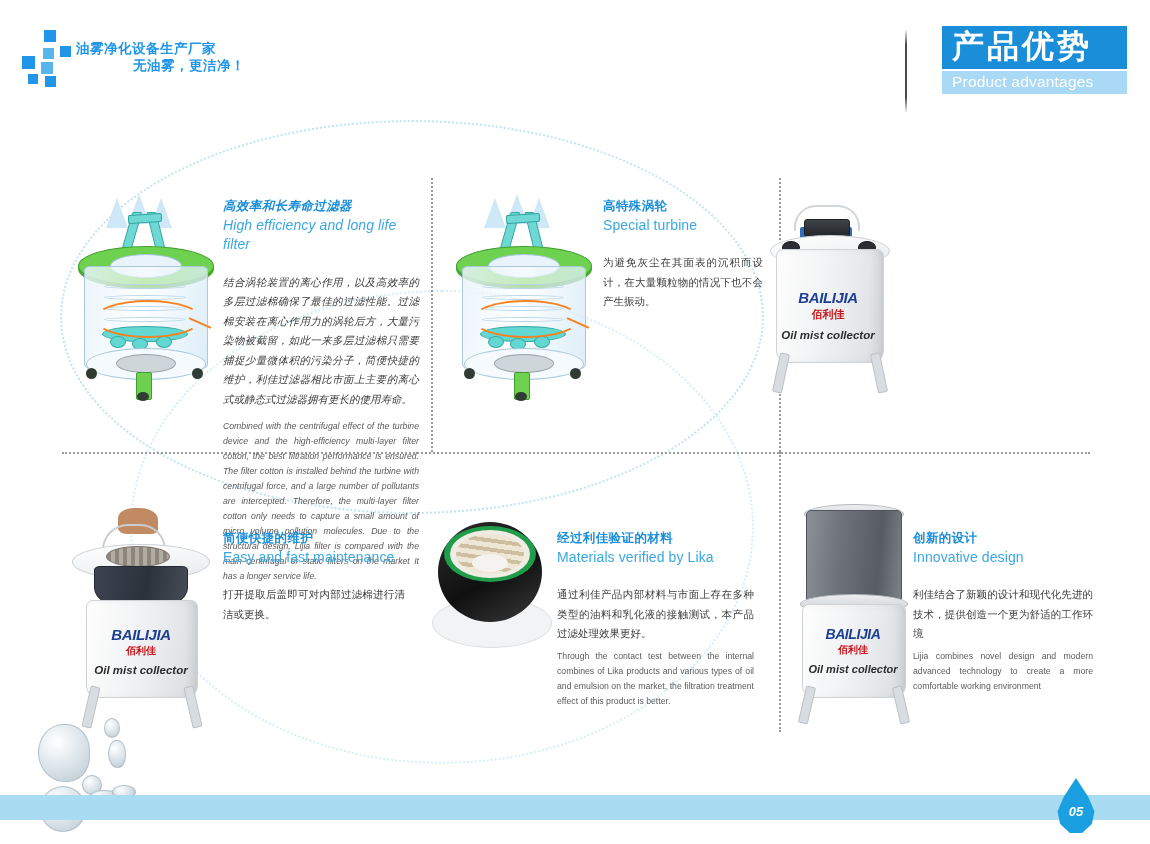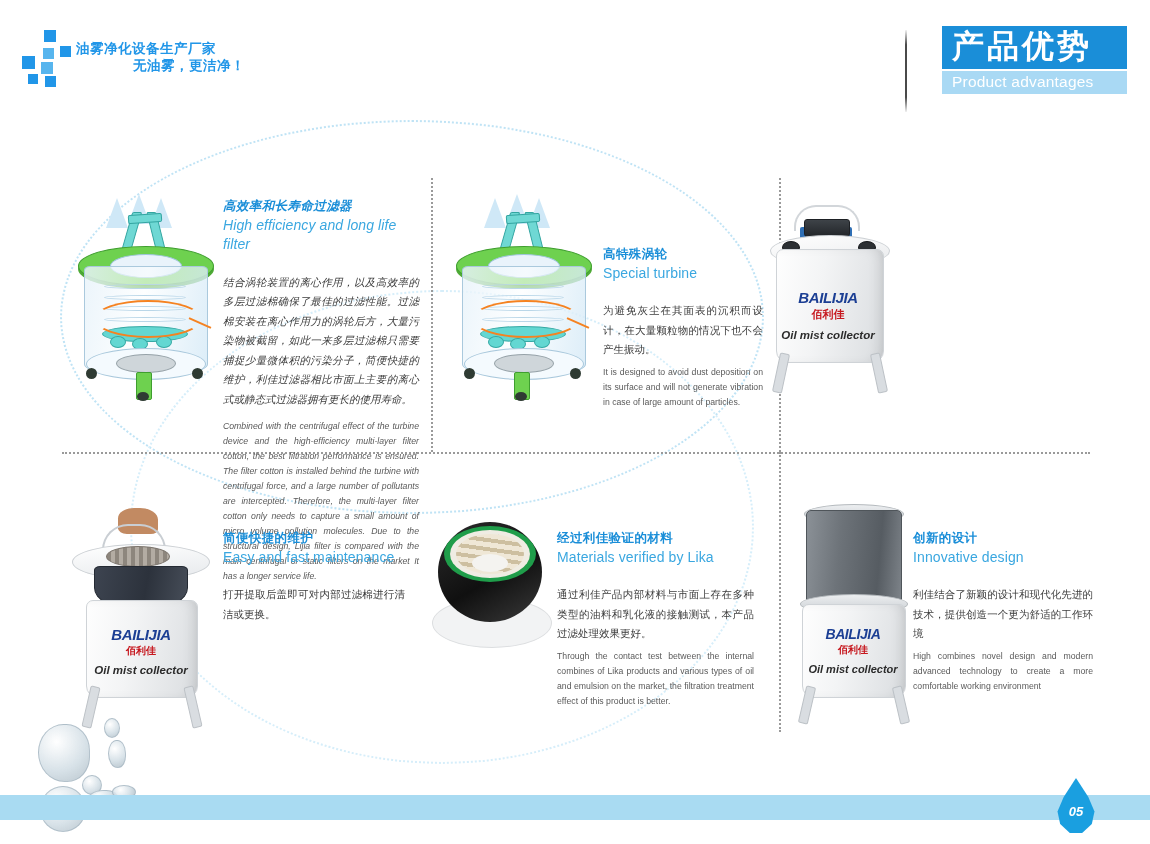--- a/index.html
+++ b/index.html
@@ -219,25 +219,24 @@
     <div class="dg-base" style="left:16px;top:152px;width:118px;height:30px;"></div>
     <div class="dg-mesh" style="left:46px;top:158px;width:58px;height:17px;"></div>
     <div class="dg-arrow" style="left:24px;top:104px;width:104px;height:34px;"></div>
     <div class="dg-arrow2" style="left:118px;top:126px;width:24px;transform:rotate(24deg);"></div>
     <div class="dg-leg" style="left:66px;top:176px;width:14px;height:26px;"></div>
     <div class="dg-foot" style="left:16px;top:172px;width:11px;height:11px;"></div>
     <div class="dg-foot" style="left:122px;top:172px;width:11px;height:11px;"></div>
     <div class="dg-foot" style="left:67px;top:196px;width:12px;height:9px;"></div>
   </div>
 
-  <div class="block" style="left:603px;top:198px;width:160px;margin-top:48px;">
+  <div class="block" style="left:603px;top:198px;width:160px;">
     <div class="hd-cn">高特殊涡轮</div>
     <div class="hd-en">Special turbine</div>
     <div class="body-cn">为避免灰尘在其面表的沉积而设计，在大量颗粒物的情况下也不会产生振动。</div>
-    <div class="body-en tight">It is designed to avoid dust deposition on its surface and will not generate vibration in case of large amount of particles.</div>
   </div>
 
   <div class="prod" style="left:762px;top:205px;width:132px;height:190px;">
     <div class="bar" style="left:32px;top:0;width:62px;height:24px;"></div>
     <div class="motor-base" style="left:38px;top:22px;width:52px;height:16px;"></div>
     <div class="motor" style="left:42px;top:14px;width:44px;height:16px;"></div>
     <div class="top-disc" style="left:8px;top:30px;width:118px;height:30px;"></div>
     <div class="port" style="left:20px;top:36px;width:16px;height:11px;"></div>
     <div class="port" style="left:96px;top:36px;width:16px;height:11px;"></div>
     <div class="drum" style="left:14px;top:44px;width:106px;height:112px;"></div>
@@ -300,21 +299,21 @@
       <div class="prand-sub" style="font-size:11px;margin-top:6px;">Oil mist collector</div>
     </div>
     <div class="leg" style="left:12px;top:186px;width:8px;height:36px;transform:rotate(13deg);"></div>
     <div class="leg" style="left:106px;top:186px;width:8px;height:36px;transform:rotate(-13deg);"></div>
   </div>
 
   <div class="block" style="left:913px;top:530px;width:180px;">
     <div class="hd-cn">创新的设计</div>
     <div class="hd-en">Innovative design</div>
     <div class="body-cn">利佳结合了新颖的设计和现代化先进的技术，提供创造一个更为舒适的工作环境</div>
-    <div class="body-en tight">High combines novel design and modern advanced technology to create a more comfortable working environment</div>
+    <div class="body-en tight">Lijia combines novel design and modern advanced technology to create a more comfortable working environment</div>
   </div>
 
   <div class="drop" style="left:38px;top:724px;width:50px;height:56px;border-radius:52% 48% 46% 54%;"></div>
   <div class="drop" style="left:40px;top:786px;width:44px;height:44px;"></div>
   <div class="drop" style="left:82px;top:775px;width:18px;height:18px;"></div>
   <div class="drop" style="left:86px;top:790px;width:30px;height:20px;border-radius:60% 40% 50% 50%;"></div>
   <div class="drop" style="left:112px;top:785px;width:22px;height:12px;border-radius:50%;"></div>
   <div class="drop" style="left:108px;top:740px;width:16px;height:26px;border-radius:50% 50% 45% 55%;"></div>
   <div class="drop" style="left:104px;top:718px;width:14px;height:18px;"></div>
 

